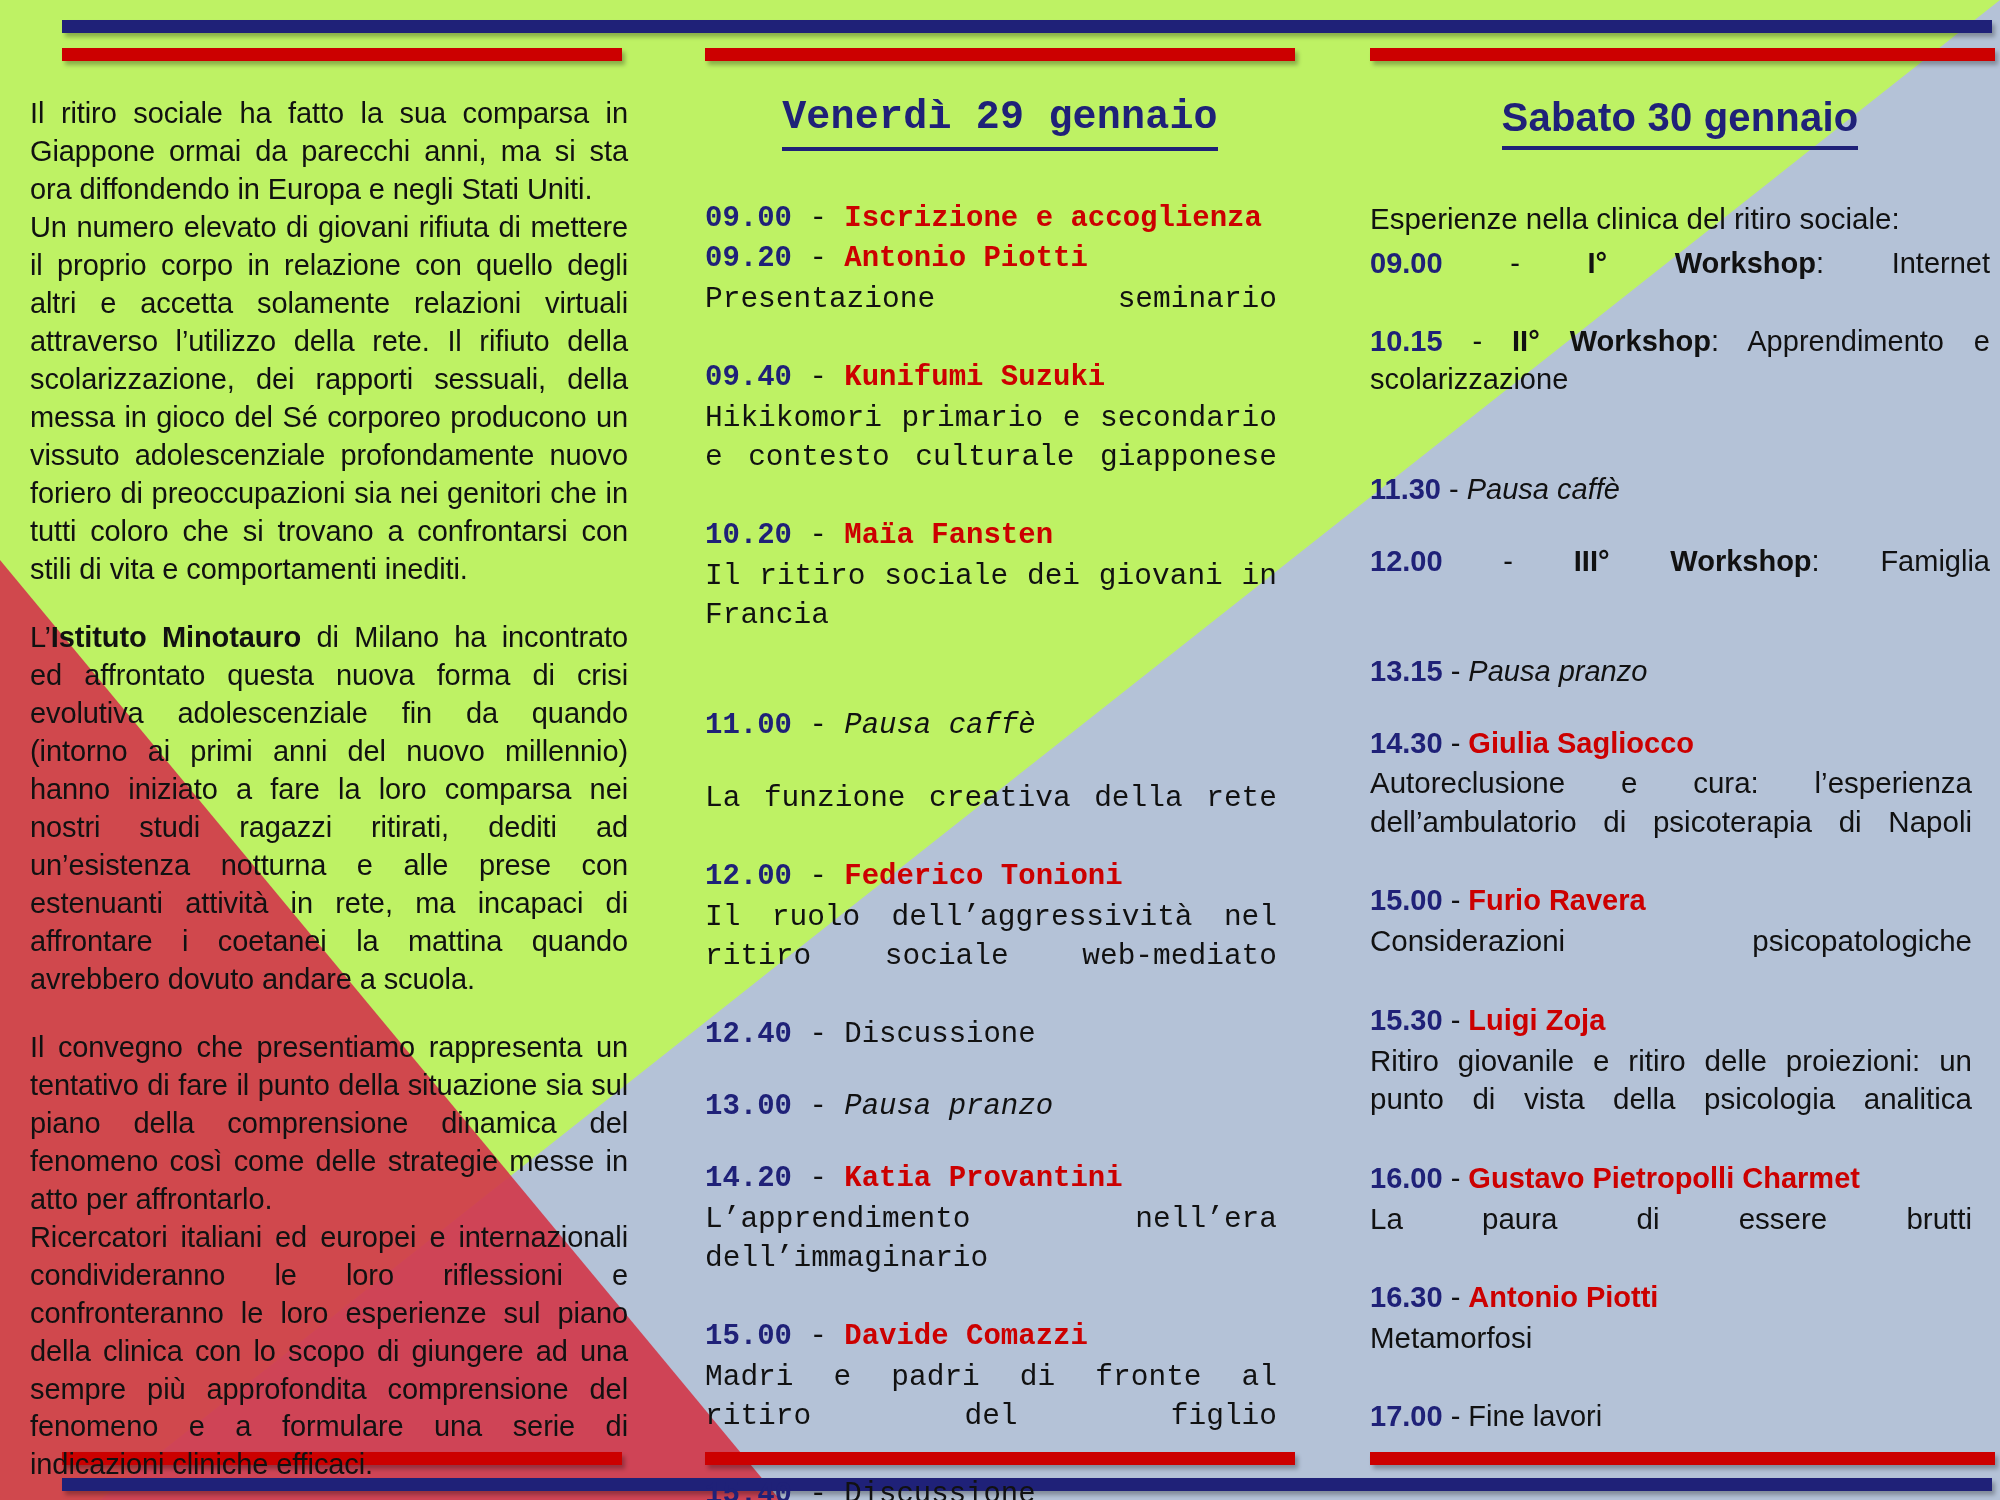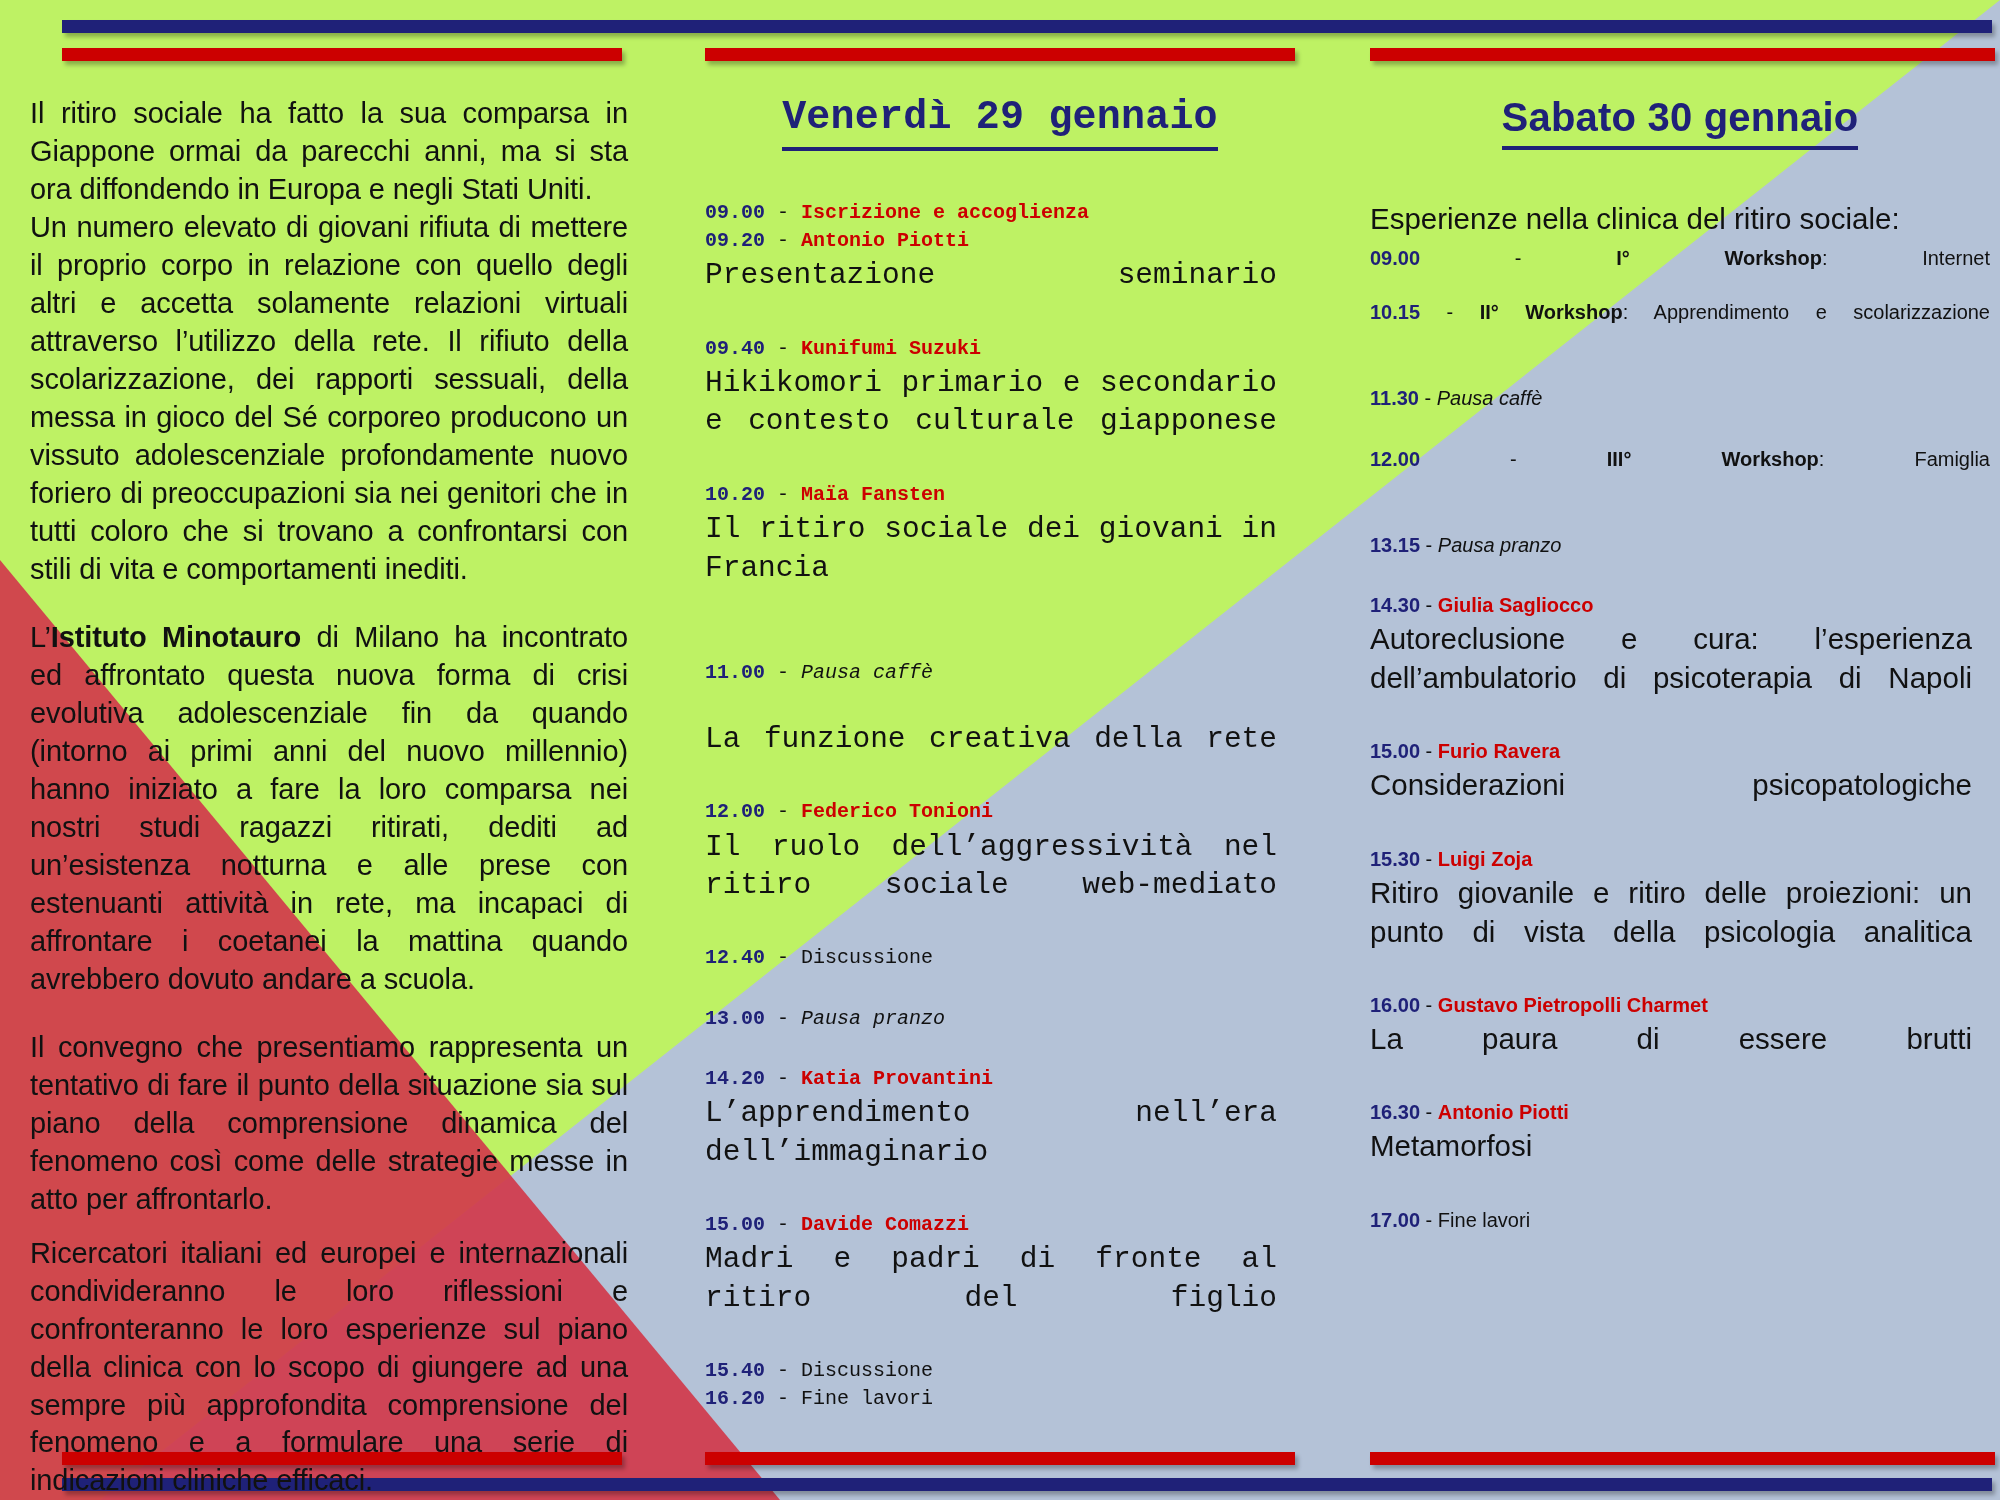--- a/index.html
+++ b/index.html
@@ -99,21 +99,21 @@
     margin: 0 0 60px 0;
     letter-spacing: 0.2px;
   }
   .day-title span {
     border-bottom: 4px solid #1f2178;
     padding-bottom: 7px;
   }
 
   
   .entry {
-    font-size: 20px;
+    font-size: 29px;
     line-height: 1.31;
     color: #111111;
     margin: 0 0 2px 0;
     text-align: justify;
     text-justify: inter-word;
   }
   .entry.gap-above   { margin-top: 34px; }
   .entry.gap-below   { margin-bottom: 34px; }
   .entry .time {
     color: #1f2178;
@@ -174,21 +174,21 @@
     <div class="bar blue bot-blue-full"></div>
   </div>
 
   <div class="columns">
 
     <div class="col col-left">
       <div id="left-paragraphs">
           <p class="para" style="margin-bottom: 0px;">Il ritiro sociale ha fatto la sua comparsa in Giappone ormai da parecchi anni, ma si sta ora diffondendo in Europa e negli Stati Uniti.</p>
           <p class="para">Un numero elevato di giovani rifiuta di mettere il proprio corpo in relazione con quello degli altri e accetta solamente relazioni virtuali attraverso l’utilizzo della rete. Il rifiuto della scolarizzazione, dei rapporti sessuali, della messa in gioco del Sé corporeo producono un vissuto adolescenziale profondamente nuovo foriero di preoccupazioni sia nei genitori che in tutti coloro che si trovano a confrontarsi con stili di vita e comportamenti inediti.</p>
           <p class="para">L’<b>Istituto Minotauro</b> di Milano ha incontrato ed affrontato questa nuova forma di crisi evolutiva adolescenziale fin da quando (intorno ai primi anni del nuovo millennio) hanno iniziato a fare la loro comparsa nei nostri studi ragazzi ritirati, dediti ad un’esistenza notturna e alle prese con estenuanti attività in rete, ma incapaci di affrontare i coetanei la mattina quando avrebbero dovuto andare a scuola.</p>
-          <p class="para" style="margin-bottom: 16px;">Il convegno che presentiamo rappresenta un tentativo di fare il punto della situazione sia sul piano della comprensione dinamica del fenomeno così come delle strategie messe in atto per affrontarlo.</p>
+          <p class="para" style="margin-bottom: 0px;">Il convegno che presentiamo rappresenta un tentativo di fare il punto della situazione sia sul piano della comprensione dinamica del fenomeno così come delle strategie messe in atto per affrontarlo.</p>
           <p class="para last">Ricercatori italiani ed europei e internazionali condivideranno le loro riflessioni e confronteranno le loro esperienze sul piano della clinica con lo scopo di giungere ad una sempre più approfondita comprensione del fenomeno e a formulare una serie di indicazioni cliniche efficaci.</p>
         </div>
     </div>
 
     <div class="col col-mid">
       <h2 class="day-title">
         <span>Venerdì 29 gennaio</span>
       </h2>
       <div id="friday-entries">
           <div class="entry nojust"><span class="time">09.00</span><span class="dash"> - </span><span class="name">Iscrizione e accoglienza</span></div>

